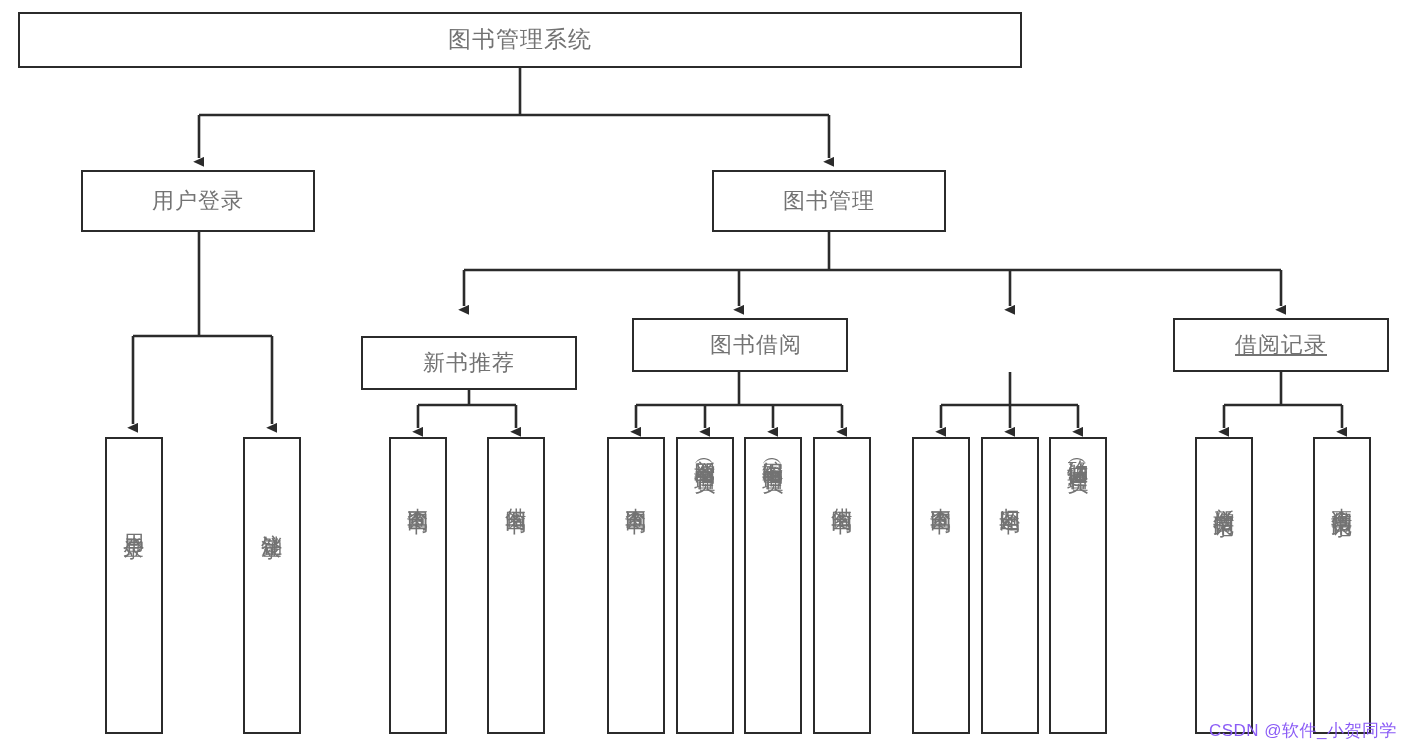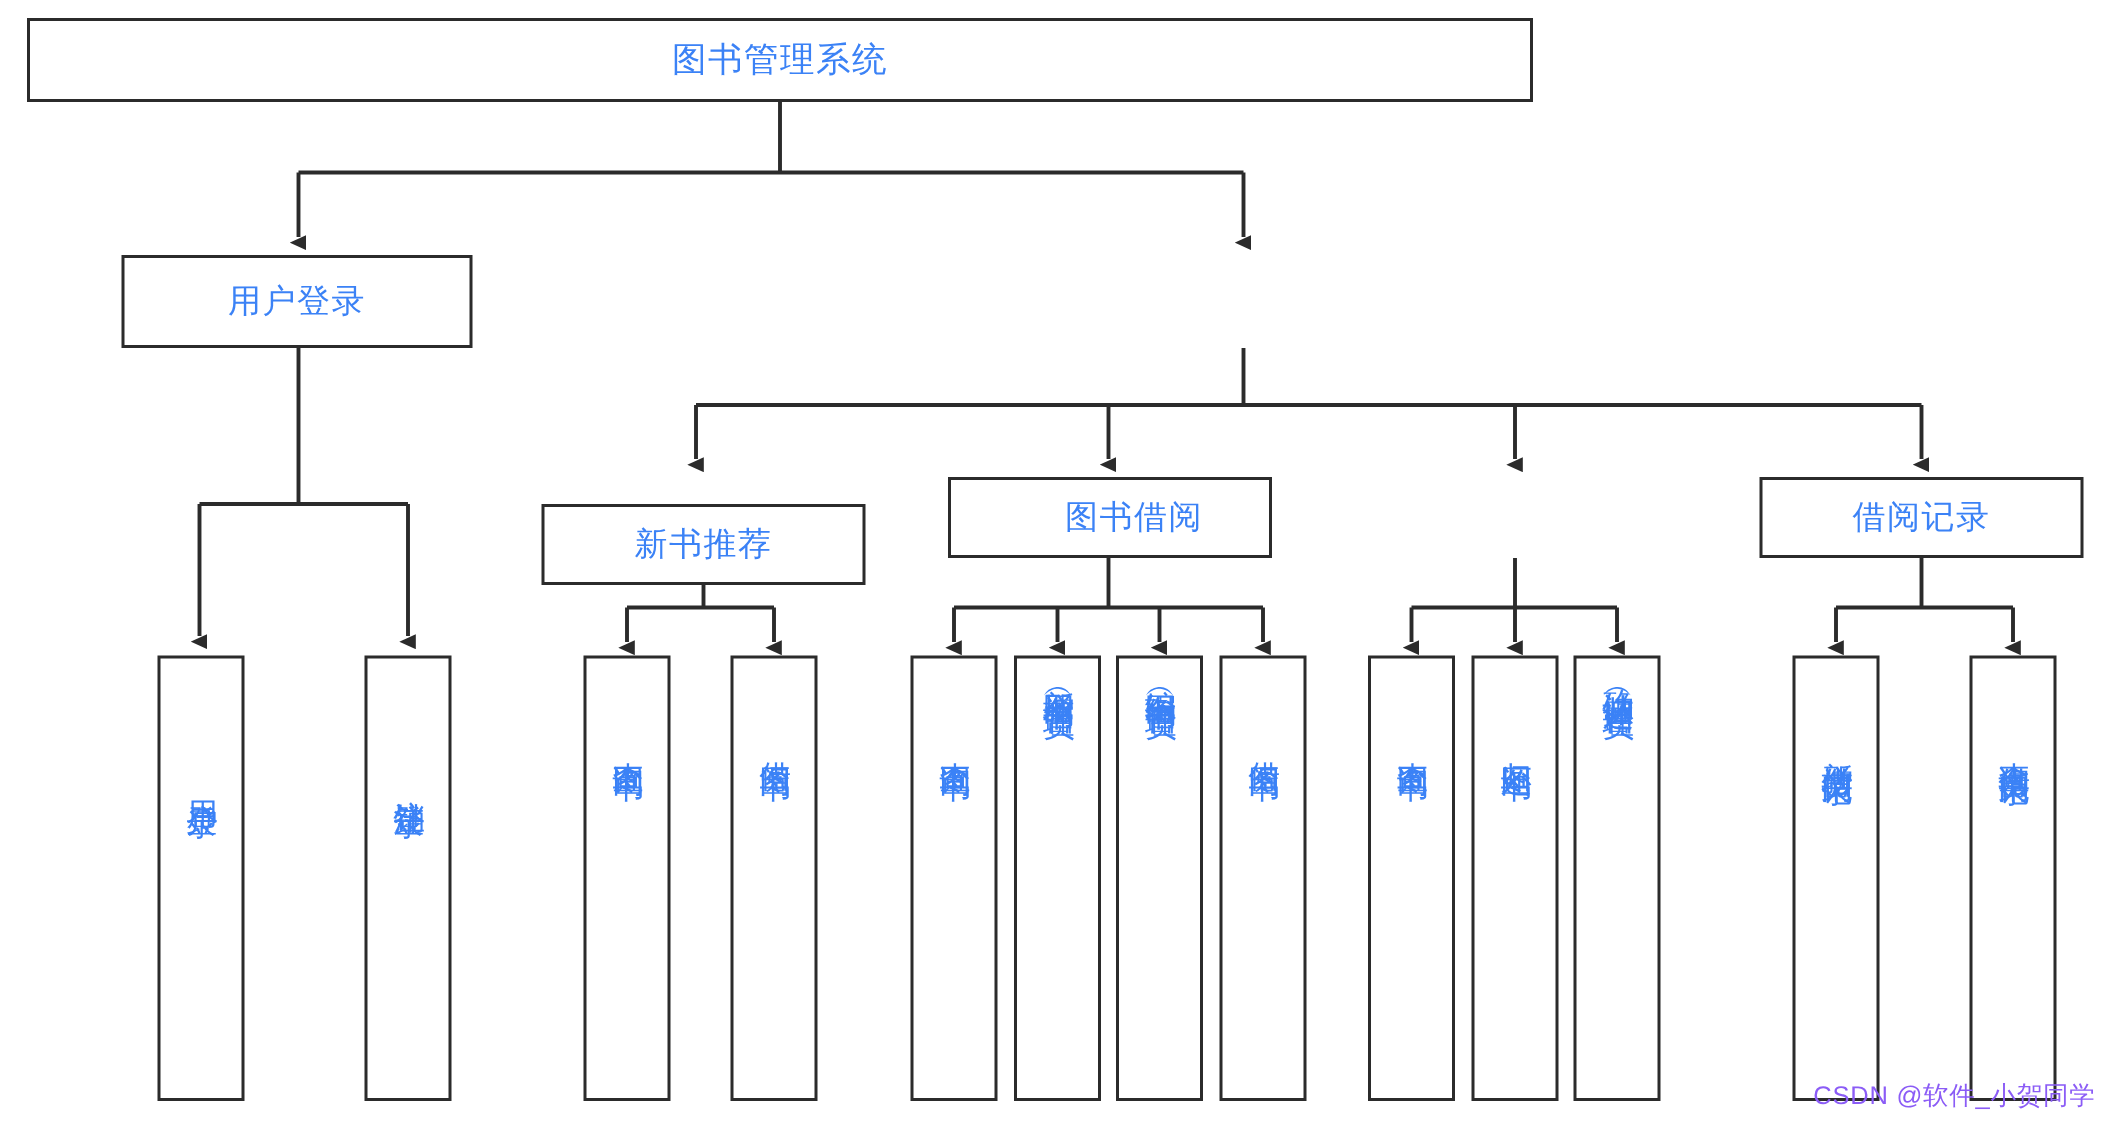--- a/index.html
+++ b/index.html
@@ -23,21 +23,21 @@
     left: 0;
     top: 0;
     width: 1405px;
     height: 747px;
   }
   .node {
     position: absolute;
     box-sizing: border-box;
     border: 2.5px solid #2b2b2b;
     background: #ffffff;
-    color: #3b82f6;
+    color: #737373;
     z-index: 2;
     text-align: center;
   }
   
   .node.horiz {
     display: flex;
     align-items: center;
     justify-content: center;
   }
   .node.horiz .label {
@@ -141,31 +141,34 @@
   </svg>
 
   <div class="node horiz root" style="left:18px; top:12px; width:1004px; height:56px;">
     <span class="label">图书管理系统</span>
   </div>
 
   <div class="node horiz" style="left:81px; top:170px; width:234px; height:62px;">
     <span class="label">用户登录</span>
   </div>
 
+  <div class="node horiz" style="left:712px; top:170px; width:234px; height:62px;">
+    <span class="label">图书管理</span>
+  </div>
 
   <div class="node horiz" style="left:361px; top:336px; width:216px; height:54px;">
     <span class="label">新书推荐</span>
   </div>
 
   <div class="node horiz" style="left:632px; top:318px; width:216px; height:54px;padding-left:32px;">
     <span class="label">图书借阅</span>
   </div>
 
 
-  <div class="node horiz" style="left:1173px; top:318px; width:216px; height:54px;">
+  <div class="node horiz" style="left:1173px; top:318px; width:216px; height:54px;text-decoration:underline;">
     <span class="label">借阅记录</span>
   </div>
 
   <div class="node vert bottomish" style="left:105px; top:437px; width:58px; height:297px;">
     <span class="label">用户登录</span>
   </div>
 
   <div class="node vert bottomish" style="left:243px; top:437px; width:58px; height:297px;">
     <span class="label">注销登录</span>
   </div>

